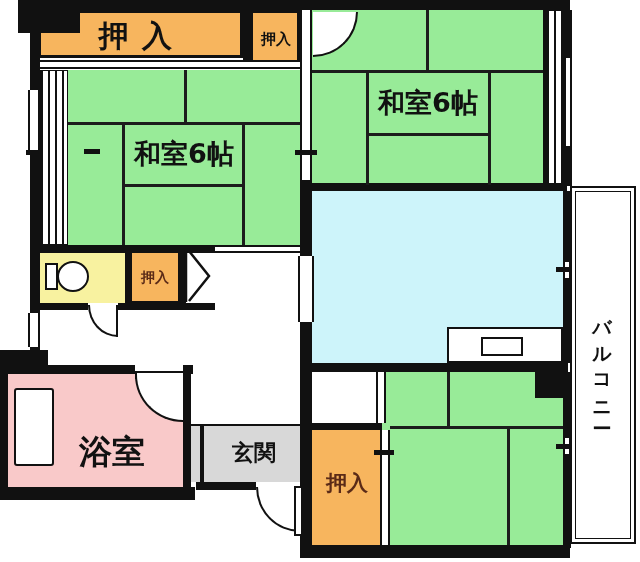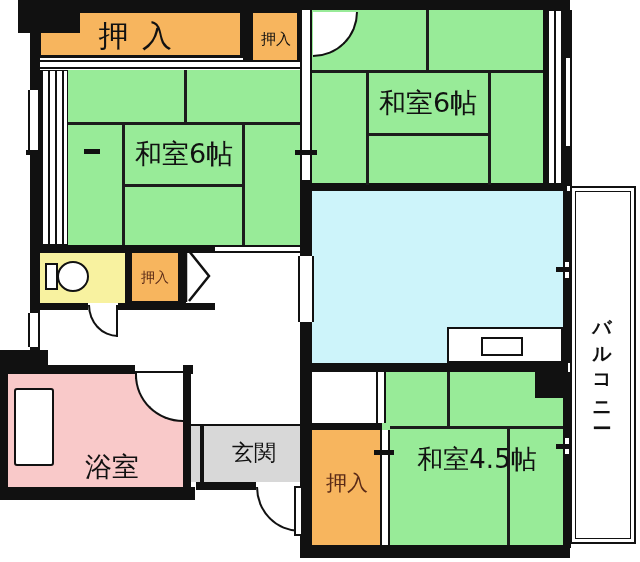--- a/index.html
+++ b/index.html
@@ -13,21 +13,21 @@
   .tatami{position:absolute;background:#1c1c1c;}
   .hatch{position:absolute;background:repeating-linear-gradient(90deg,#111 0,#111 2px,#fff 2px,#fff 7px);
          border:1px solid #111;box-sizing:border-box;}
   .track-h{position:absolute;background:#fff;border-top:2px solid #111;border-bottom:2px solid #111;box-sizing:border-box;}
   .track-v{position:absolute;background:#fff;border-left:2px solid #111;border-right:2px solid #111;box-sizing:border-box;}
   .tick{position:absolute;background:#111;}
   .fixture{position:absolute;background:#fff;border:2px solid #111;box-sizing:border-box;}
   .arc{position:absolute;background:#fff;box-sizing:border-box;}
   .arc-br{border-bottom-right-radius:100% 100%;border-right:2px solid #111;border-bottom:2px solid #111;}
   .arc-bl{border-bottom-left-radius:100% 100%;border-left:2px solid #111;border-bottom:2px solid #111;}
-  .label{position:absolute;transform:translate(-50%,-50%);font-weight:normal;color:#111;
+  .label{position:absolute;transform:translate(-50%,-50%);font-weight:bold;color:#111;
          white-space:nowrap;line-height:1;text-align:center;}
   .ls{letter-spacing:.45em;margin-right:-.45em;}
   .balcony-inner{position:absolute;left:3px;top:3px;right:3px;bottom:3px;border:1px solid #111;
                  display:flex;align-items:center;justify-content:center;}
   .vtext{writing-mode:vertical-rl;text-orientation:mixed;font-weight:bold;color:#111;
          letter-spacing:.35em;font-size:19px;}
 </style>
 </head>
 <body>
 
@@ -143,19 +143,18 @@
   <div class="fixture" style="left:45px;top:263px;width:13px;height:27px;"></div>
   <div class="fixture" style="left:57px;top:261px;width:32px;height:31px;border-radius:50%;"></div>
   <div class="fixture" style="left:14px;top:388px;width:40px;height:78px;border-radius:3px;"></div>
   <div class="fixture" style="left:447px;top:327px;width:116px;height:36px;"></div>
   <div class="fixture" style="left:481px;top:337px;width:42px;height:19px;"></div>
 
   <div class="label ls" style="left:142px;top:36px;font-size:30px;">押入</div>
   <div class="label" style="left:276px;top:39px;font-size:15px;">押入</div>
   <div class="label" style="left:184px;top:153px;font-size:27px;">和室6帖</div>
   <div class="label" style="left:428px;top:102px;font-size:27px;">和室6帖</div>
-  <div class="label" style="left:477px;top:459px;font-size:26px;">和室4.5帖</div>
   <div class="label" style="left: 347px; top: 483px; font-size: 21px; color: rgb(90, 42, 23);">押入</div>
-  <div class="label" style="left:112px;top:466px;font-size:27px;">浴室</div>
+  <div class="label" style="left:112px;top:451px;font-size:33px;">浴室</div>
   <div class="label" style="left:254px;top:453px;font-size:22px;">玄関</div>
   <div class="label" style="left: 155px; top: 277px; font-size: 14px; color: rgb(90, 42, 23);">押入</div>
 
 </div>
 
 </body></html>

